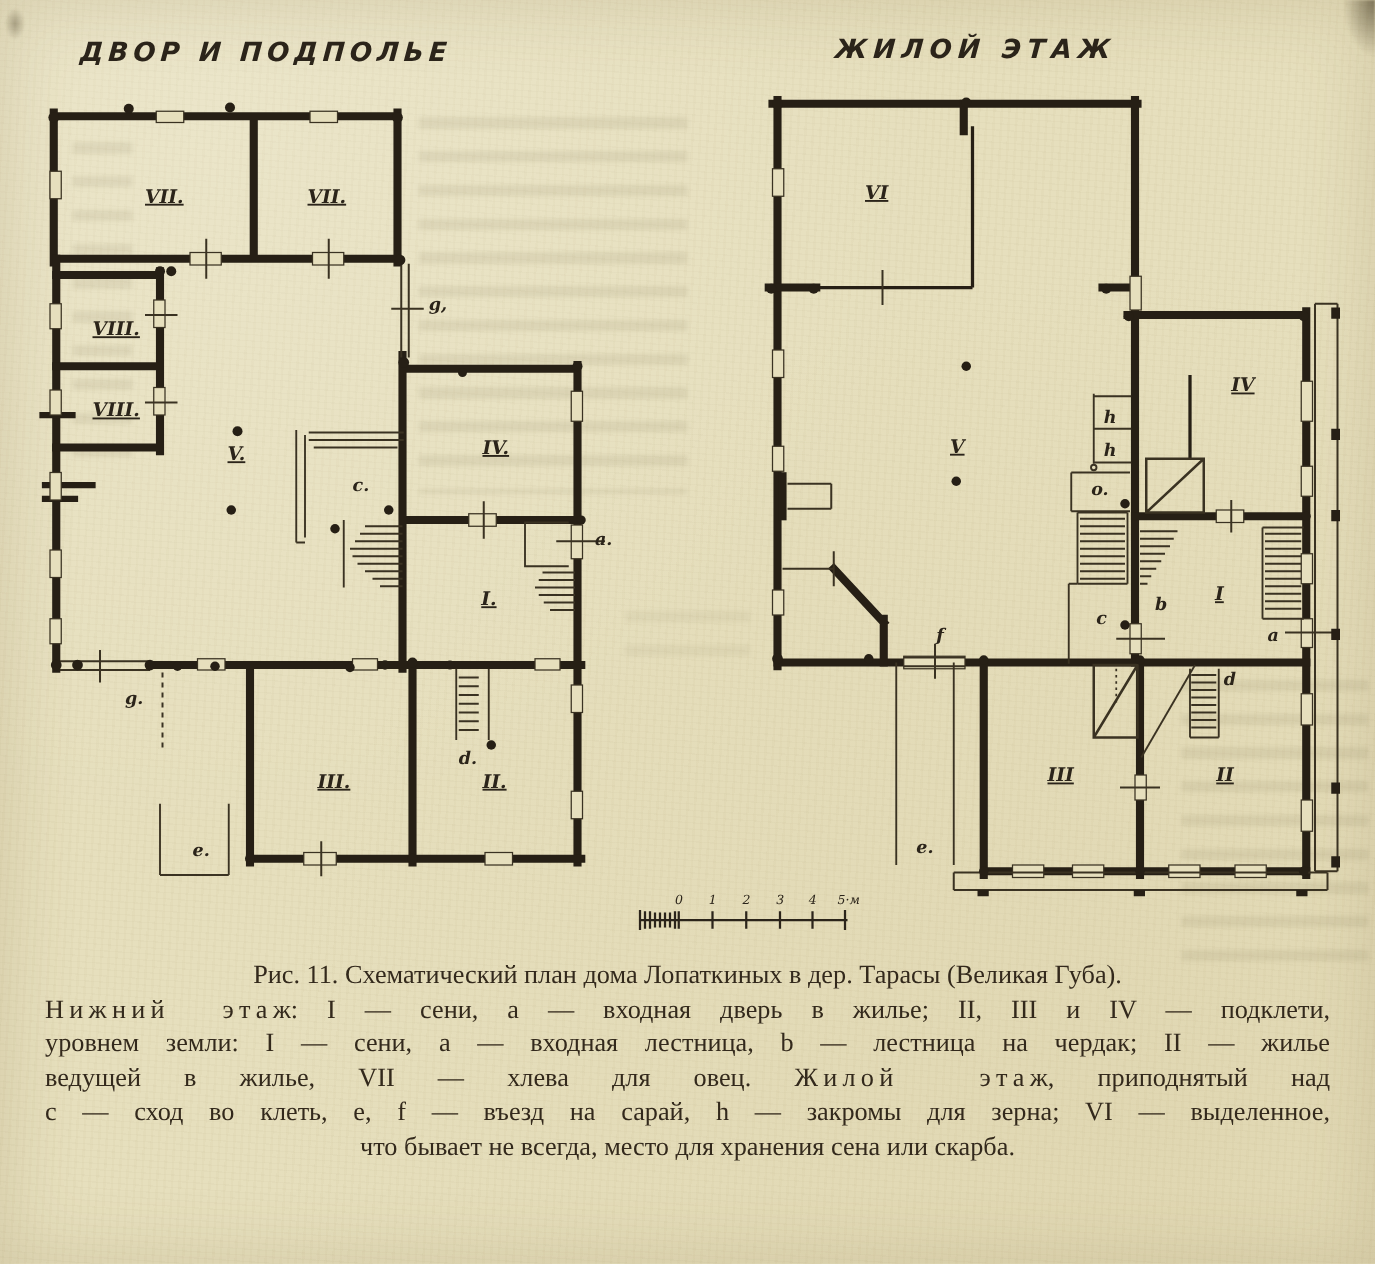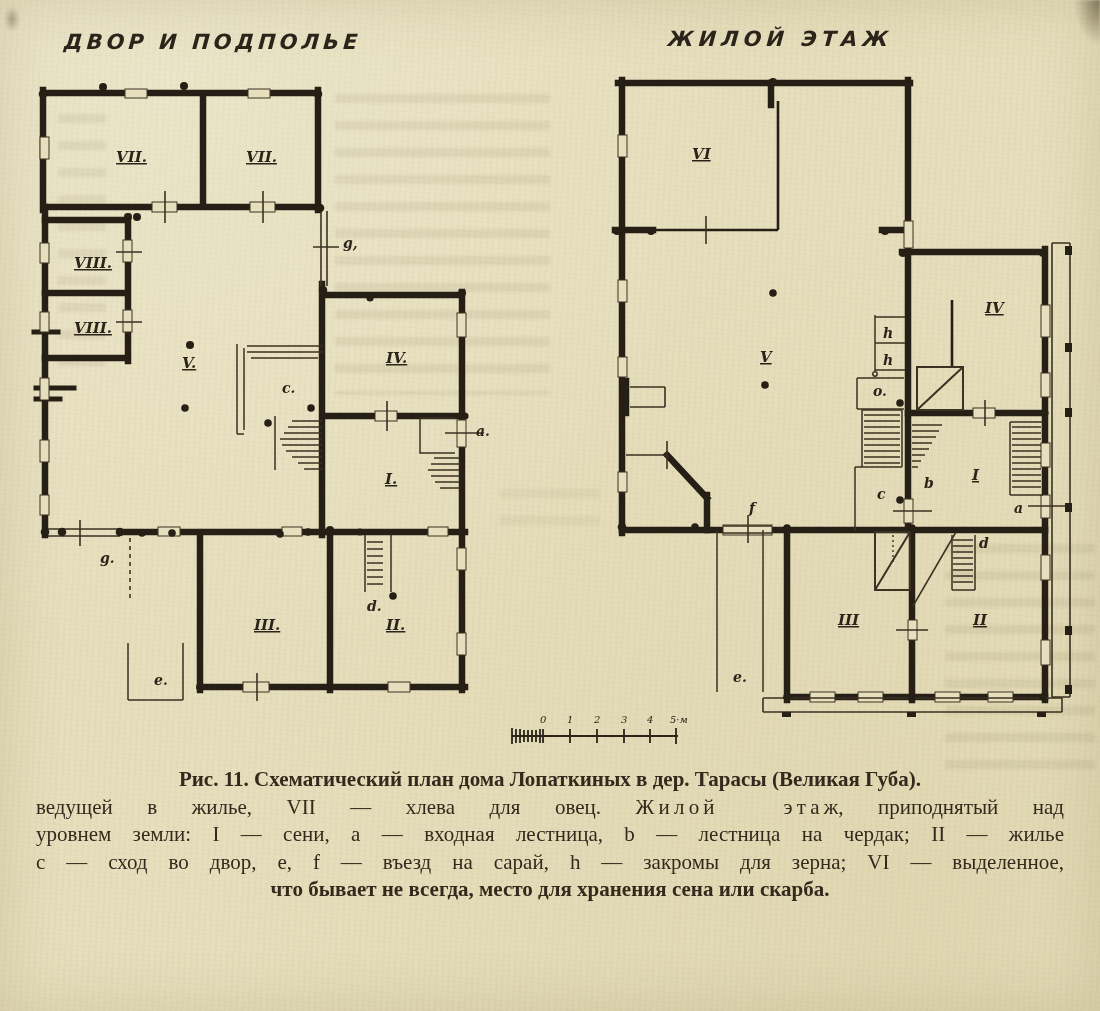--- a/index.html
+++ b/index.html
@@ -22,21 +22,21 @@
   svg text{fill:#2b241a;}
   .rn{font:italic 600 15px "DejaVu Serif", serif;text-decoration:underline;}
   .lt{font:italic 600 14px "DejaVu Serif", serif;}
   .sc{font:italic 10px "DejaVu Serif", serif;}
   .caption{
     position:absolute;left:36px;top:766px;width:1028px;
     font-family:"Liberation Serif","DejaVu Serif",serif;
     font-size:21px;line-height:27.5px;color:#33291c;
   }
   .cap-line{text-align:justify;text-align-last:justify;}
-  .cap-center{text-align:center;text-align-last:center;font-weight:bold;}
+  .cap-center{text-align:center;text-align-last:center;}
   .ghost{
     position:absolute;opacity:.55;filter:blur(1.5px);pointer-events:none;
     background:repeating-linear-gradient(180deg,
       transparent 0 9px, rgba(95,85,52,0.16) 9px 18px, transparent 18px 27px);
   }
   .smudge{position:absolute;pointer-events:none;filter:blur(1px);}
 </style>
 </head>
 <body>
 
@@ -280,19 +280,20 @@
       <text class="sc" x="69" y="11">1</text>
       <text class="sc" x="96" y="11">2</text>
       <text class="sc" x="123" y="11">3</text>
       <text class="sc" x="149" y="11">4</text>
       <text class="sc" x="172" y="11">5·м</text>
     </g>
   </svg>
 
   <div class="caption">
     <div class="cap-line cap-center">Рис. 11. Схематический план дома Лопаткиных в дер. Тарасы (Великая Губа).</div>
+    <div class="cap-line">Н и ж н и й&nbsp;&nbsp;э т а ж: I — сени, a — входная дверь в жилье; II, III и IV — подклети,</div>
+    <div class="cap-line">уровнем земли: I — сени, a — входная лестница, b — лестница на чердак; II — жилье</div>
     <div class="cap-line">ведущей в жилье, VII — хлева для овец. Ж и л о й&nbsp;&nbsp;э т а ж, приподнятый над</div>
-    <div class="cap-line">уровнем земли: I — сени, a — входная лестница, b — лестница на чердак; II — жилье</div>
-    <div class="cap-line">c — сход во двор, e, f — въезд на сарай, h — закромы для зерна; VI — выделенное,</div>
+    <div class="cap-line">c — сход во клеть, e, f — въезд на сарай, h — закромы для зерна; VI — выделенное,</div>
     <div class="cap-line cap-center">что бывает не всегда, место для хранения сена или скарба.</div>
   </div>
 
 </div>
 
 </body></html>

